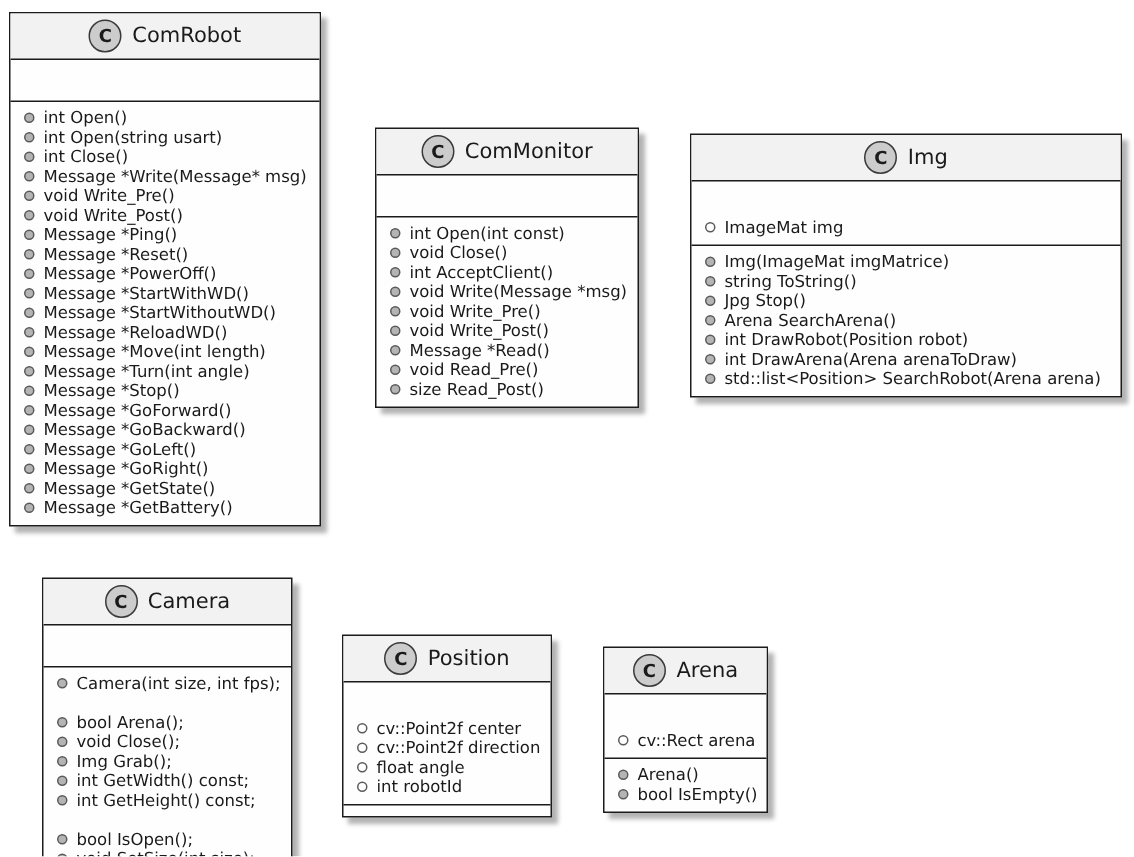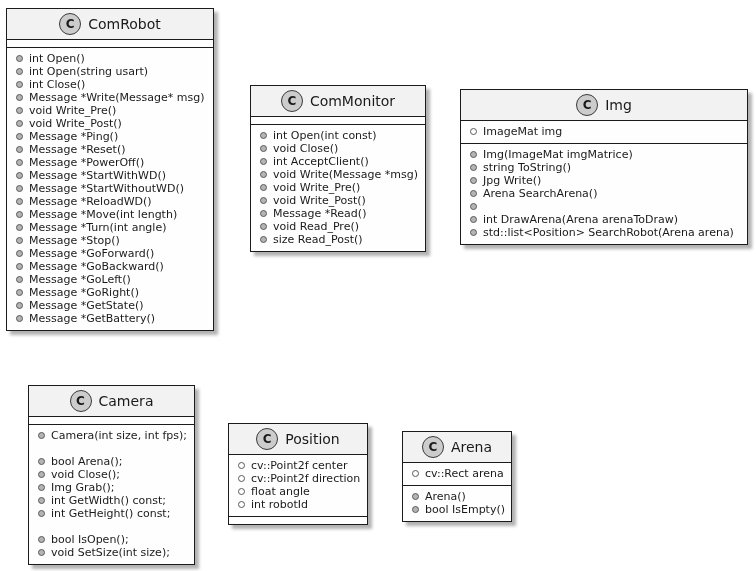--- a/index.html
+++ b/index.html
@@ -50,20 +50,21 @@
     font-size: 14px;
     line-height: 20px;
     white-space: nowrap;
   }
   .compartment {
     padding: 4px 6px 5px 9px;
     overflow: hidden;
   }
   .compartment.fields {
     border-bottom: 1px solid var(--box-border, #1b1b1b);
+    margin-top: 20px;
   }
   .compartment.empty {
     padding: 0;
     height: 7px;
   }
   .member {
     display: flex;
     align-items: center;
     white-space: nowrap;
     font-size: 11px;
@@ -249,28 +250,29 @@
         <div class="member">
           <span class="dot method-dot"></span>
           <span>Img(ImageMat imgMatrice)</span>
         </div>
         <div class="member">
           <span class="dot method-dot"></span>
           <span>string ToString()</span>
         </div>
         <div class="member">
           <span class="dot method-dot"></span>
-          <span>Jpg Write()</span>
+          <span>Jpg Stop()</span>
         </div>
         <div class="member">
           <span class="dot method-dot"></span>
           <span>Arena SearchArena()</span>
         </div>
         <div class="member">
           <span class="dot method-dot"></span>
+          <span>int DrawRobot(Position robot)</span>
         </div>
         <div class="member">
           <span class="dot method-dot"></span>
           <span>int DrawArena(Arena arenaToDraw)</span>
         </div>
         <div class="member">
           <span class="dot method-dot"></span>
           <span>std::list&lt;Position&gt; SearchRobot(Arena arena)</span>
         </div>
       </div>

